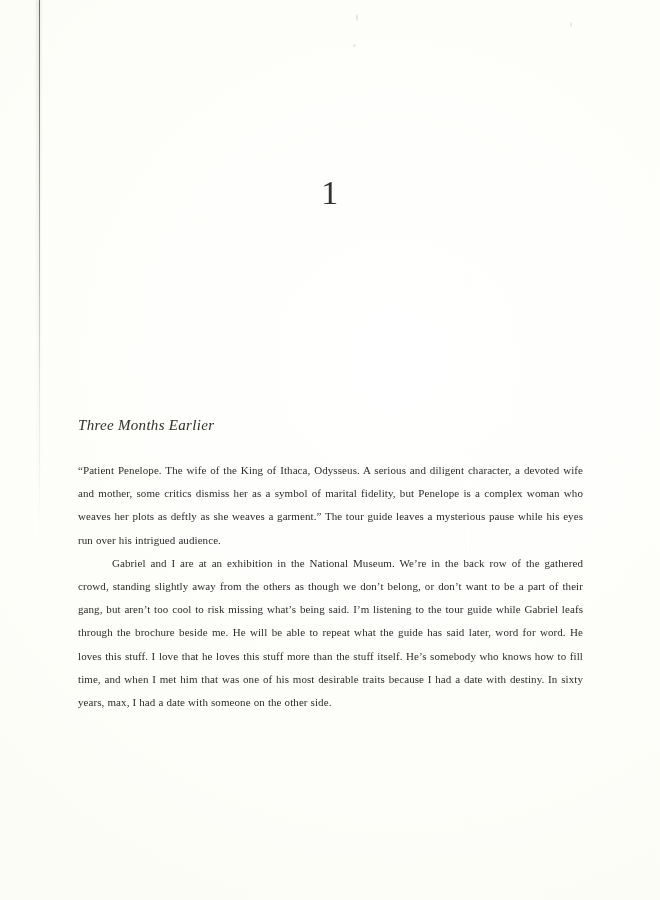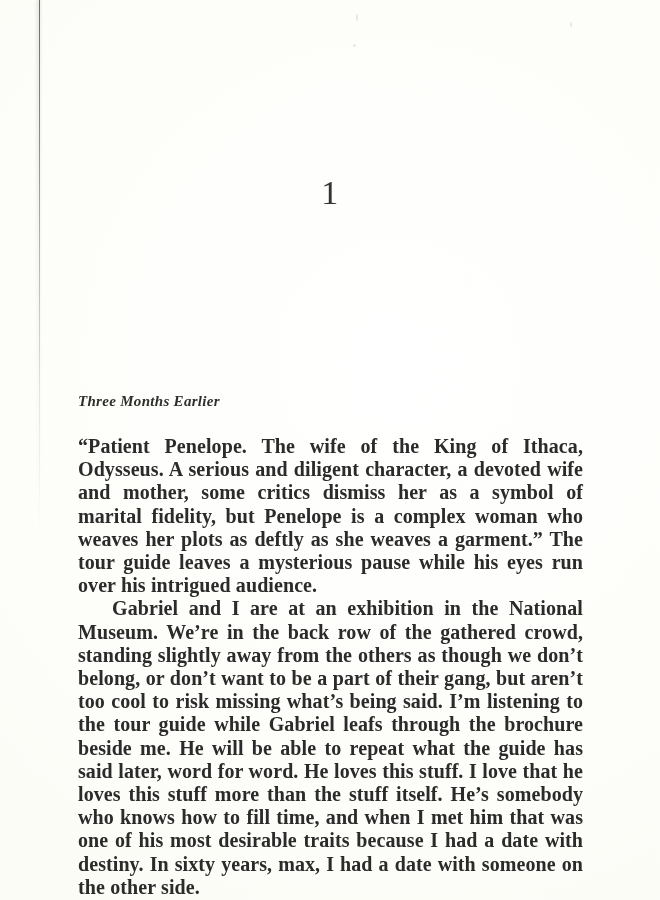--- a/index.html
+++ b/index.html
@@ -91,37 +91,36 @@
     text-align: center;
     font-size: 34px;
     line-height: 42px;
     letter-spacing: 0.5px;
     color: #33332f;
   }
 
   #text-column {
     position: absolute;
     left: 78px;
-    top: 390px;
+    top: 414px;
     width: 505px;
-    font-weight: bold;
   }
 
   #section-heading {
     font-style: italic;
     font-size: 15px;
     line-height: 23px;
     letter-spacing: 0.3px;
     color: #2e2e2a;
     margin: 0 0 22px 0;
   }
 
   .body-paragraph {
     margin: 0;
-    font-size: 20px;
+    font-size: 11px;
     line-height: 23.2px;
     text-align: justify;
     text-justify: inter-word;
     color: #2b2b2b;
     letter-spacing: 0.08px;
     word-spacing: 0.2px;
   }
   .body-paragraph.indented {
     text-indent: 34px;
   }

